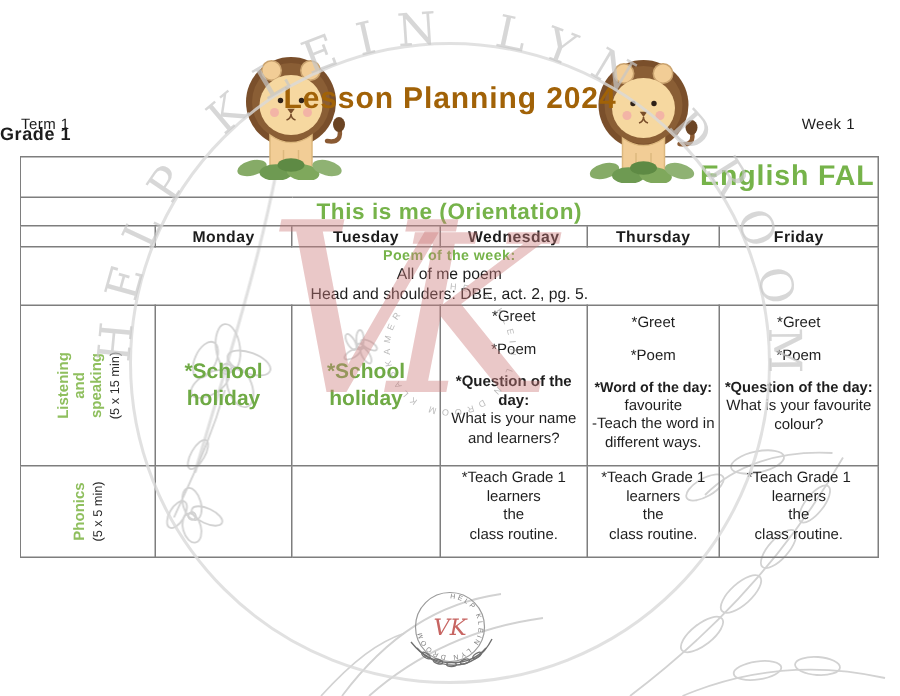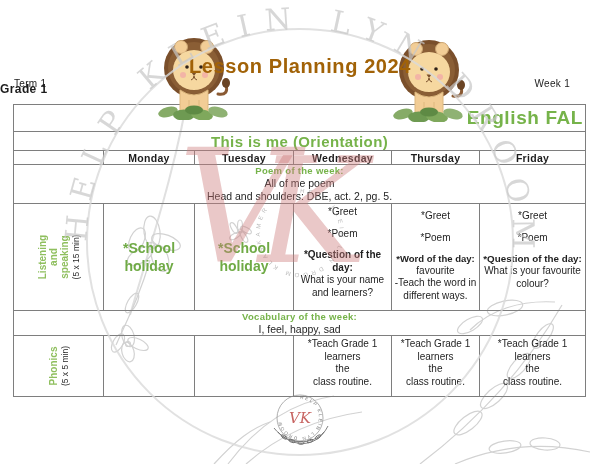--- a/index.html
+++ b/index.html
@@ -281,26 +281,20 @@
     </td>
     <td class="cell top pt6">
       <div>*Greet</div>
       <div class="gap"></div>
       <div>*Poem</div>
       <div class="gap"></div>
       <div class="b nowrap" style="font-size:9.8px">*Question of the day:</div>
       <div>What is your favourite colour?</div>
     </td>
   </tr>
-  <tr class="vocab-row">
-    <td colspan="6">
-      <div class="green-head">Vocabulary of the week:</div>
-      <div class="body-txt">I, feel, happy, sad</div>
-    </td>
-  </tr>
   <tr class="phonics-row">
     <td class="label-cell">
       <div class="rot">
         <span class="lname">Phonics</span>
         <span class="ldur">(5 x 5 min)</span>
       </div>
     </td>
     <td></td>
     <td></td>
     <td class="cell top pt2">

